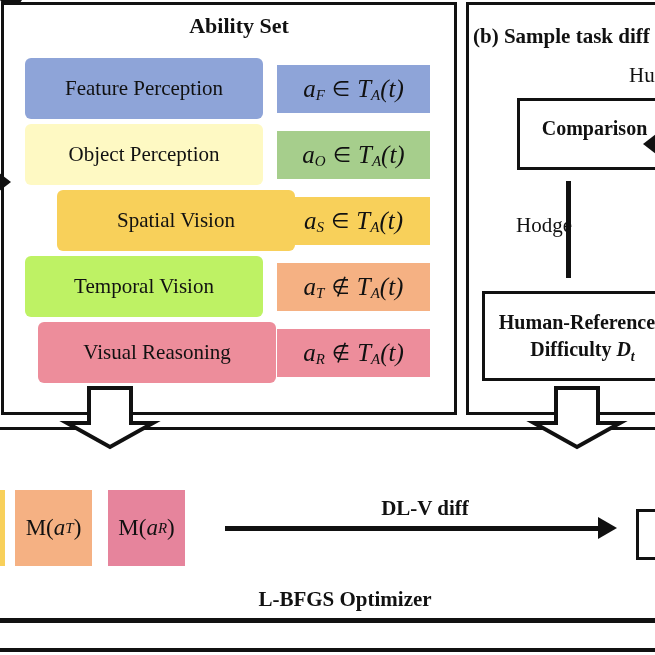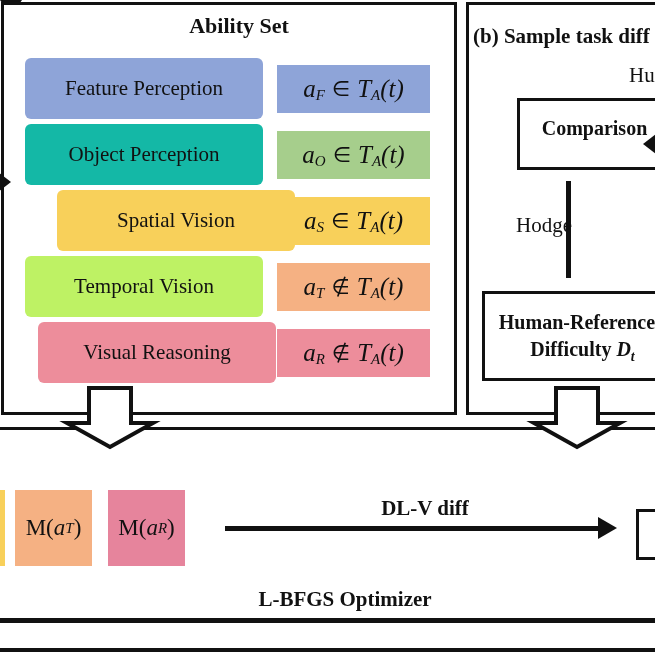--- a/index.html
+++ b/index.html
@@ -90,21 +90,21 @@
     <span>a</span>
     <span class="msub">F</span>
     <span class="rel">∈</span>
     <span>T</span>
     <span class="msub">A</span>
     <span>(</span>
     <span>t</span>
     <span>)</span>
   </div>
 
-<div class="row-label r1l" style="background-color: #14b8a6;">Object Perception</div>
+<div class="row-label r1l" style="background-color: #fef9c3;">Object Perception</div>
 <div class="math-box r1m" style="background-color: rgb(166, 206, 140);">
     <span>a</span>
     <span class="msub">O</span>
     <span class="rel">∈</span>
     <span>T</span>
     <span class="msub">A</span>
     <span>(</span>
     <span>t</span>
     <span>)</span>
   </div>

